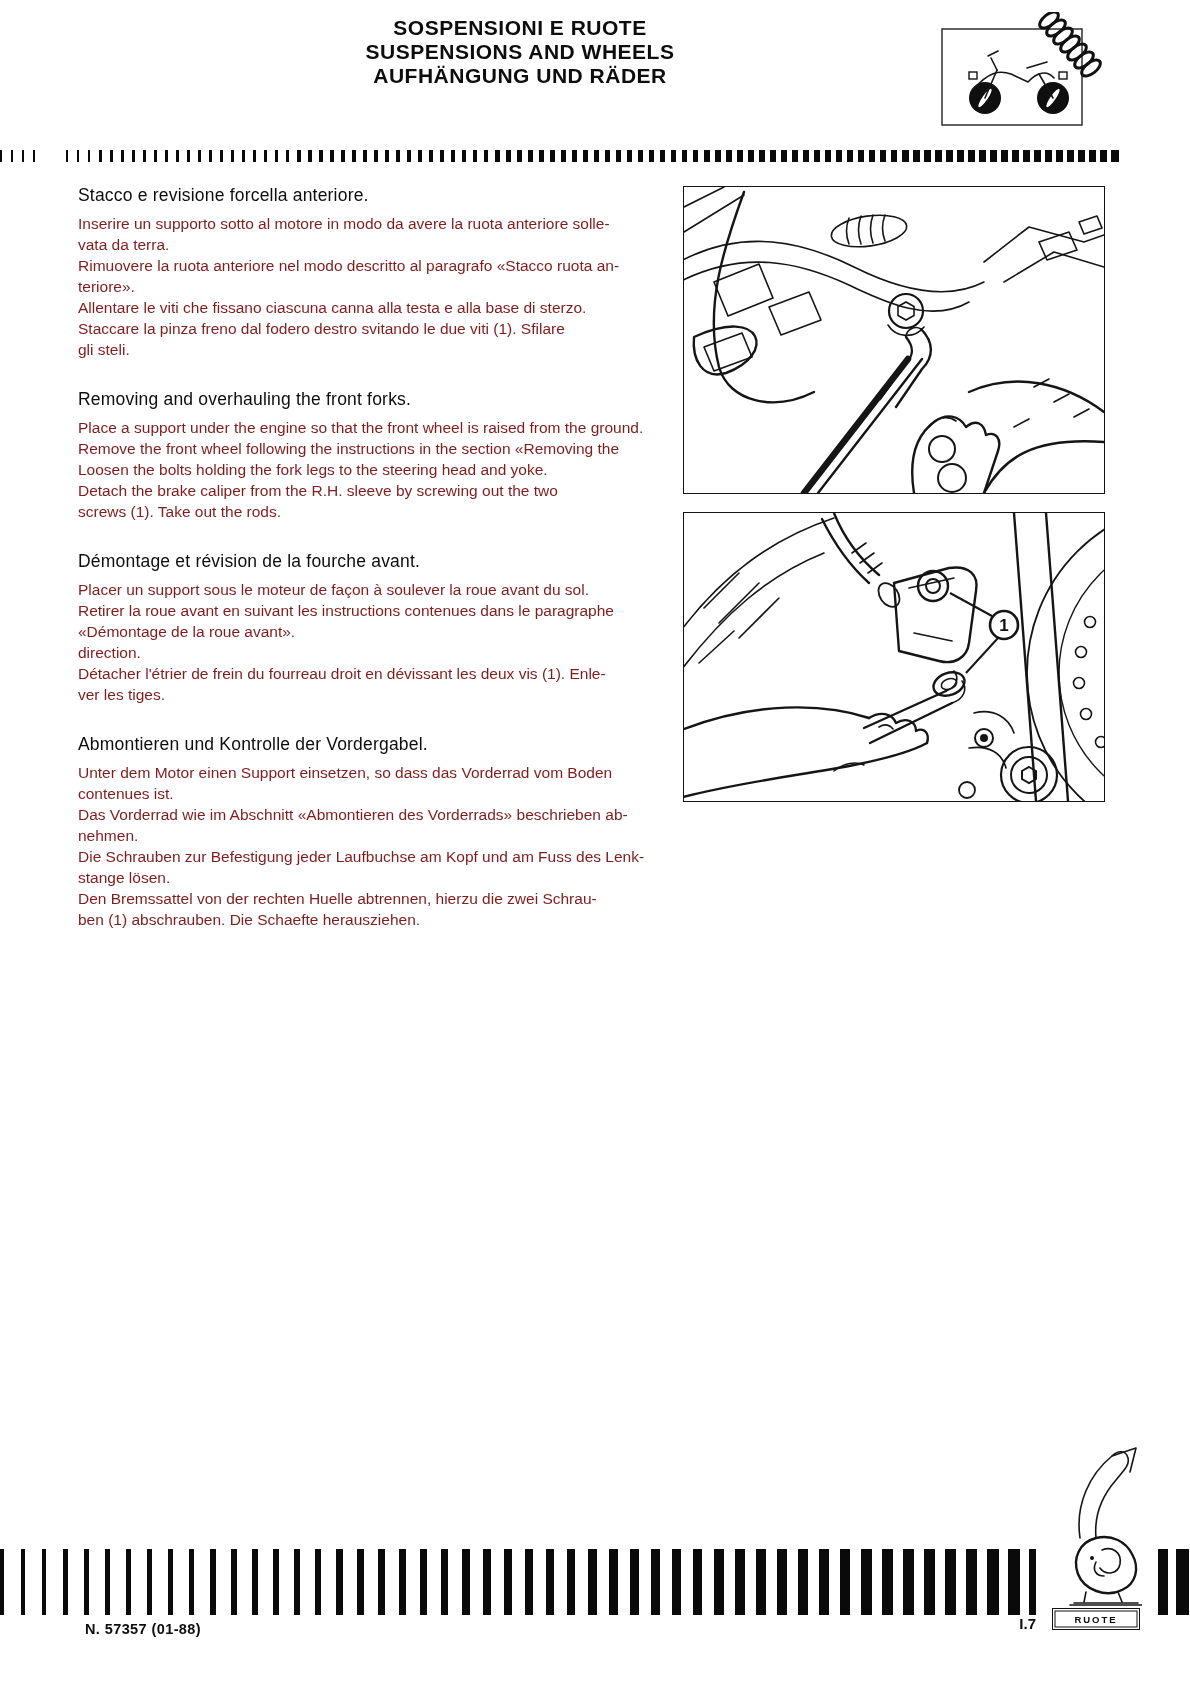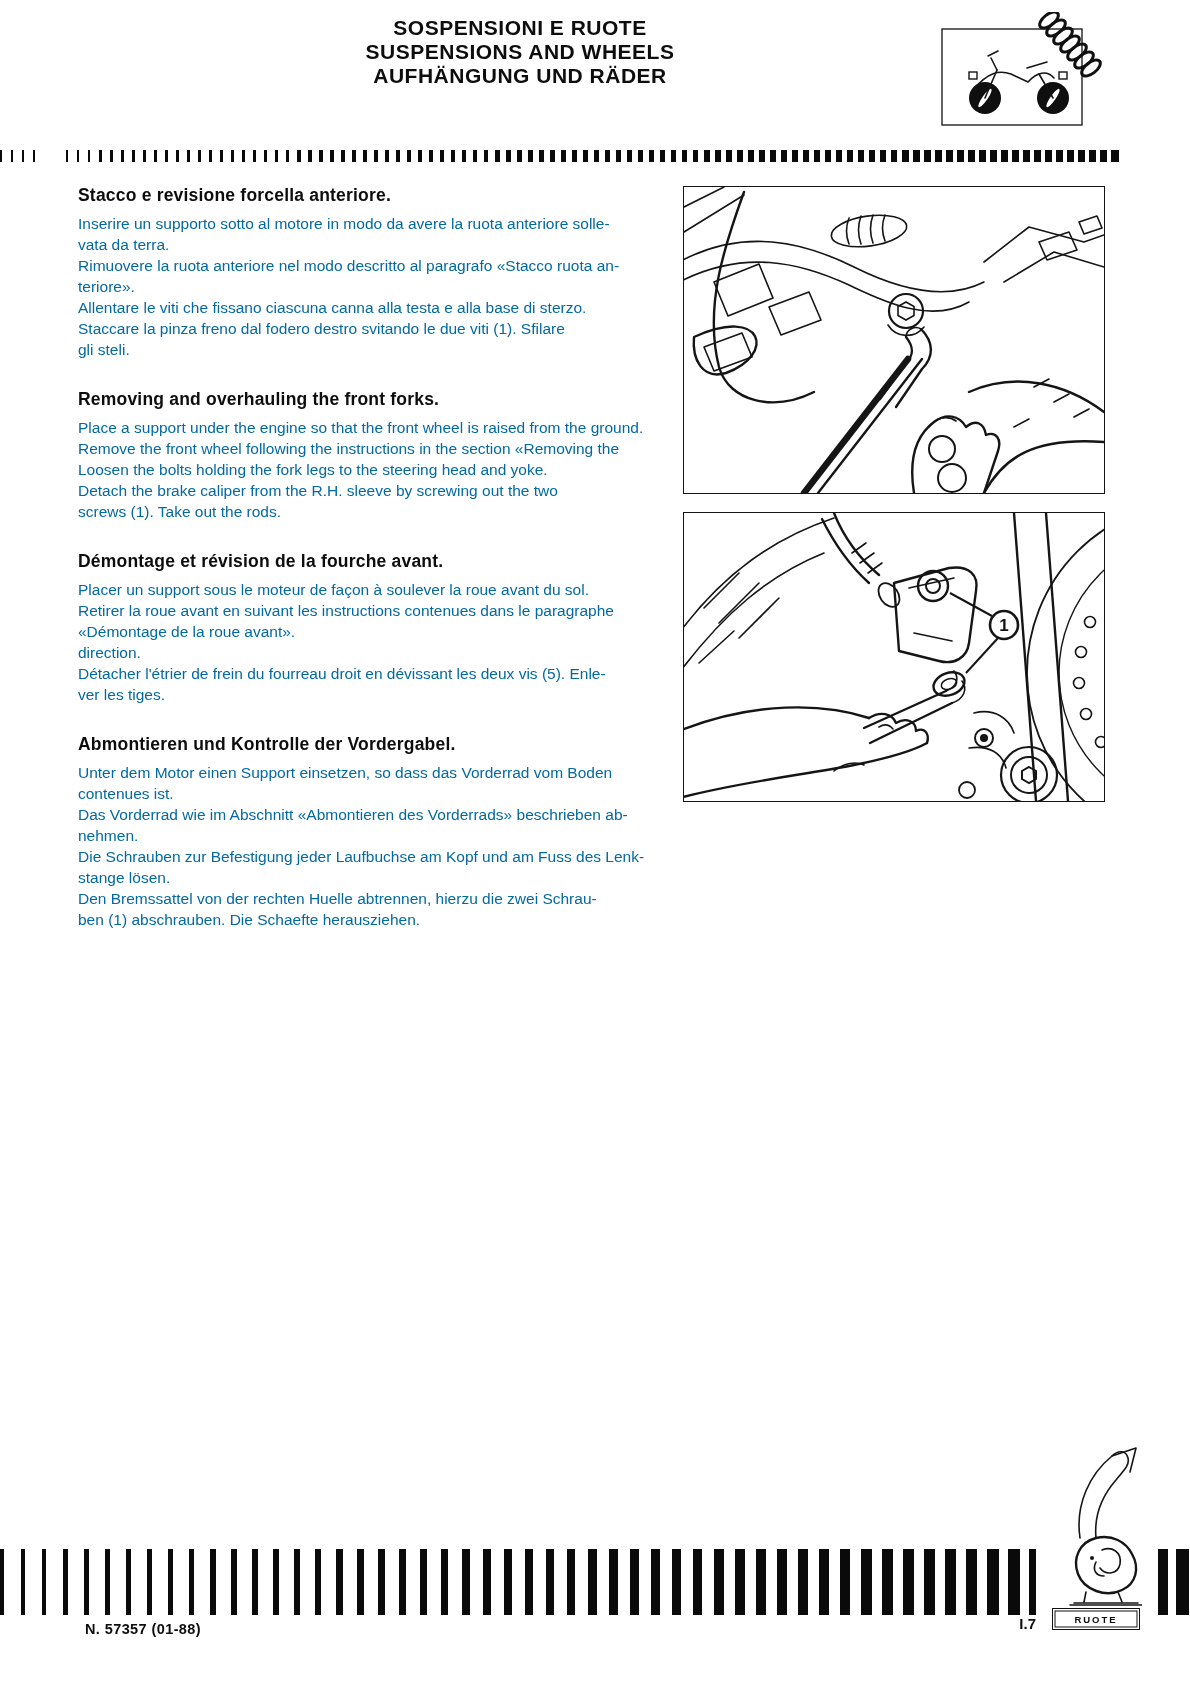--- a/index.html
+++ b/index.html
@@ -15,23 +15,23 @@
   .moto-box{left:933px;top:12px;width:176px;height:126px;}
 
   
   .bars{overflow:hidden;}
   .bars i{position:absolute;top:0;bottom:0;background:#0a0a0a;}
   .top-sep{left:0;top:150px;width:1125px;height:12px;}
   .bottom-band{left:0;top:1549px;width:1190px;height:66px;z-index:1;}
 
   
   .text-col{left:78px;top:184px;width:578px;}
-  .sec h3{margin:0 0 6px 0;font-size:17.5px;line-height:23px;font-weight:bold;color:#0d0d0d;letter-spacing:.2px;}
+  .sec h3{margin:0 0 6px 0;font-size:17.5px;line-height:23px;font-weight:normal;color:#0d0d0d;letter-spacing:.2px;}
   .sec + .sec{margin-top:28px;}
-  .t-line{font-size:15.5px;line-height:21px;color:#0369a1;}
+  .t-line{font-size:15.5px;line-height:21px;color:#7f1d1d;}
 
   
   .fig{border:1.6px solid #141414;background:#fff;}
   .fig1{left:683px;top:186px;width:420px;height:306px;}
   .fig2{left:683px;top:512px;width:420px;height:288px;}
   .fig svg{display:block;width:100%;height:100%;}
   .ln{fill:none;stroke:#151515;stroke-width:1.6;stroke-linecap:round;stroke-linejoin:round;}
   .ln2{fill:none;stroke:#151515;stroke-width:2.4;stroke-linecap:round;stroke-linejoin:round;}
   .thick{fill:none;stroke:#151515;stroke-width:6.5;stroke-linecap:round;}
 
@@ -209,21 +209,21 @@
         <div class="t-line">screws (1). Take out the rods.</div>
       </div>
   </div>
   <div class="sec">
     <h3>Démontage et révision de la fourche avant.</h3>
     <div>
         <div class="t-line">Placer un support sous le moteur de façon à soulever la roue avant du sol.</div>
         <div class="t-line">Retirer la roue avant en suivant les instructions contenues dans le paragraphe</div>
         <div class="t-line">«Démontage de la roue avant».</div>
         <div class="t-line">direction.</div>
-        <div class="t-line">Détacher l'étrier de frein du fourreau droit en dévissant les deux vis (5). Enle-</div>
+        <div class="t-line">Détacher l'étrier de frein du fourreau droit en dévissant les deux vis (1). Enle-</div>
         <div class="t-line">ver les tiges.</div>
       </div>
   </div>
   <div class="sec">
     <h3>Abmontieren und Kontrolle der Vordergabel.</h3>
     <div>
         <div class="t-line">Unter dem Motor einen Support einsetzen, so dass das Vorderrad vom Boden</div>
         <div class="t-line">contenues ist.</div>
         <div class="t-line">Das Vorderrad wie im Abschnitt «Abmontieren des Vorderrads» beschrieben ab-</div>
         <div class="t-line">nehmen.</div>

